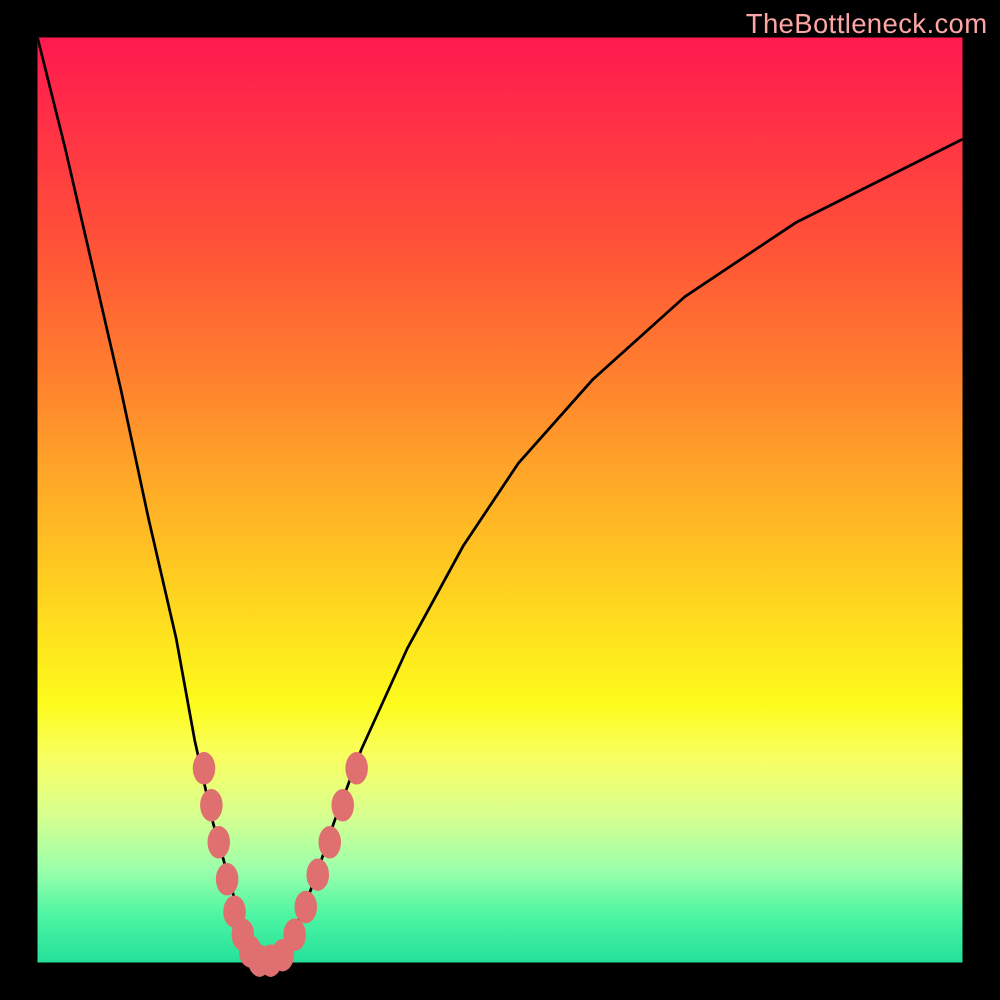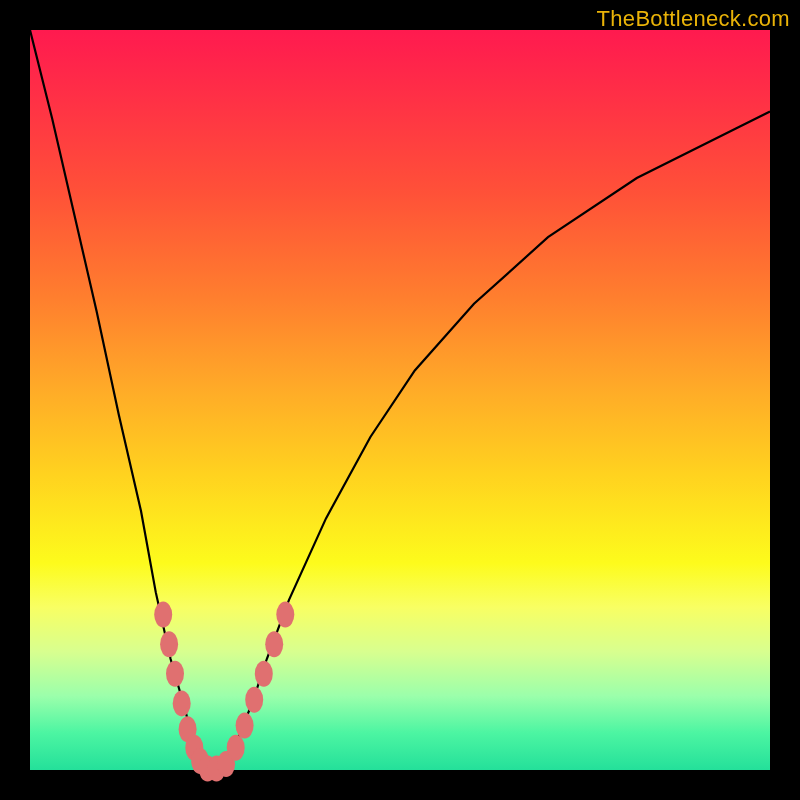--- a/index.html
+++ b/index.html
@@ -34,21 +34,21 @@
       #f8ff63 78%,
       #d8ff8f 84%,
       #9bffab 90%,
       #4cf5a2 95%,
       #24e09a 100%);
   }
   .watermark {
     position: absolute;
     top: 6px;
     right: 10px;
-    color: #eab308;
+    color: #fca5a5;
     font-size: 22px;
     font-weight: 500;
     letter-spacing: 0.3px;
     user-select: none;
   }
   svg.overlay {
     position: absolute;
     left: 0;
     top: 0;
     width: 740px;

